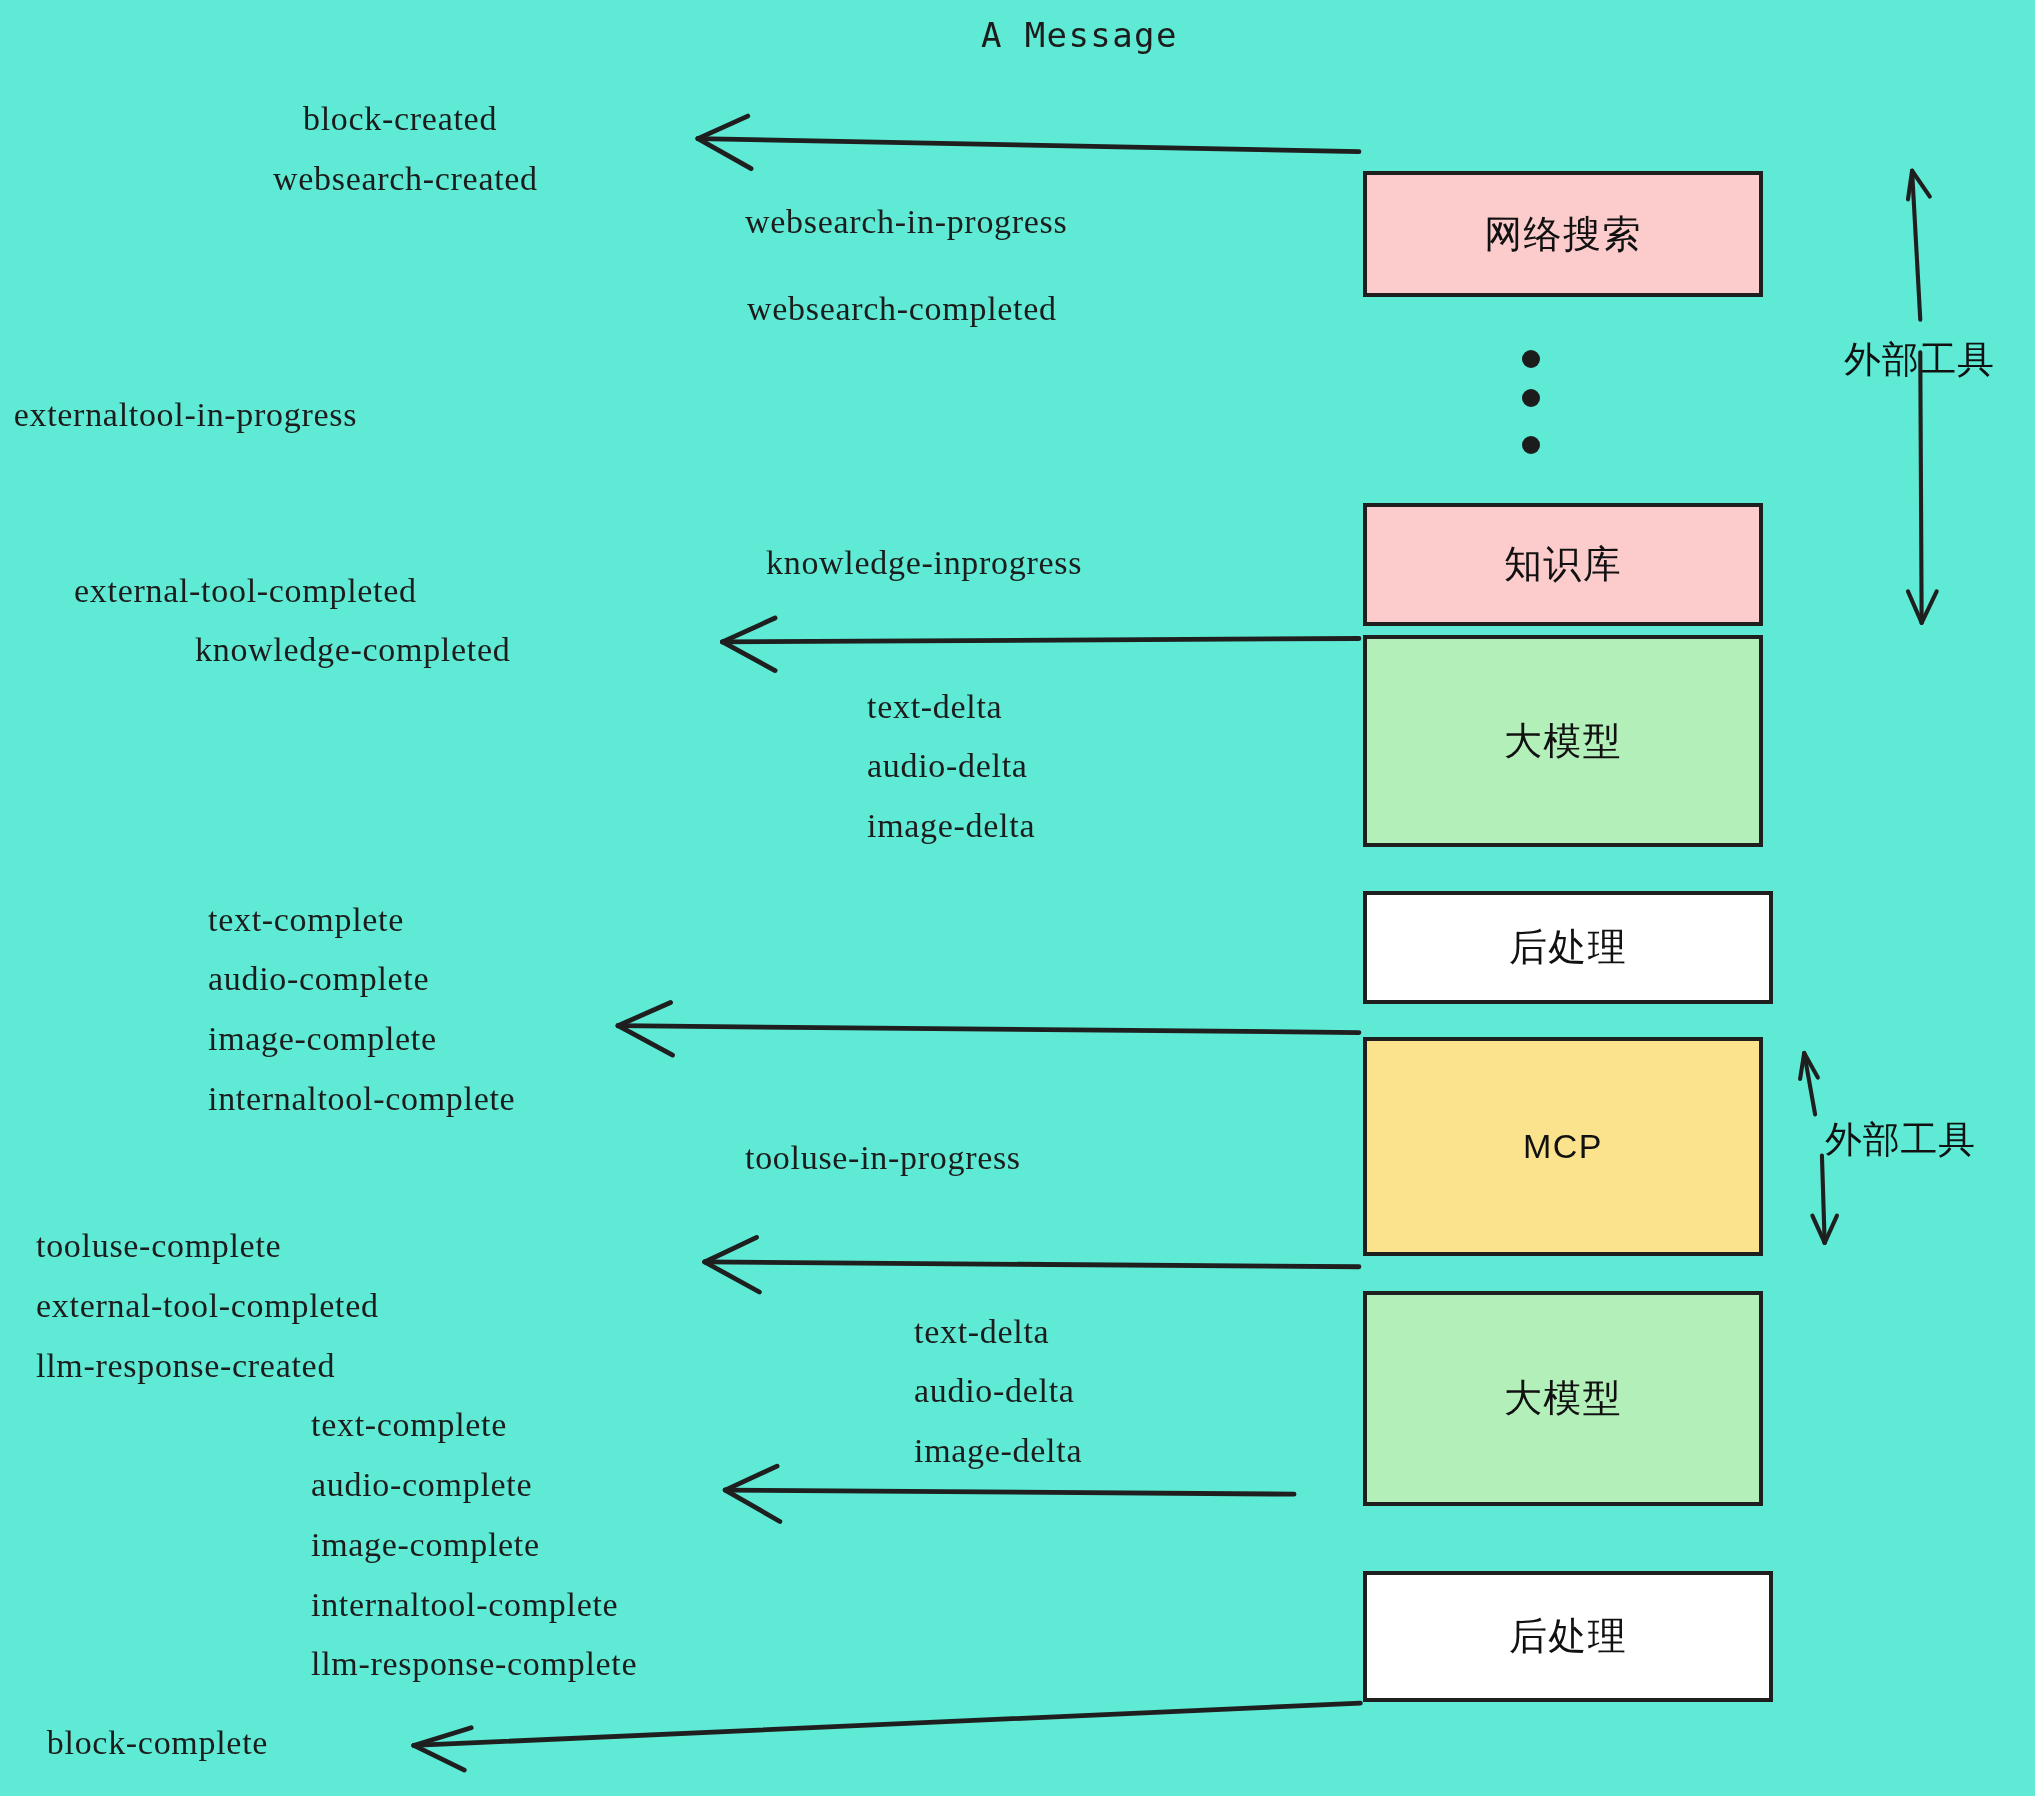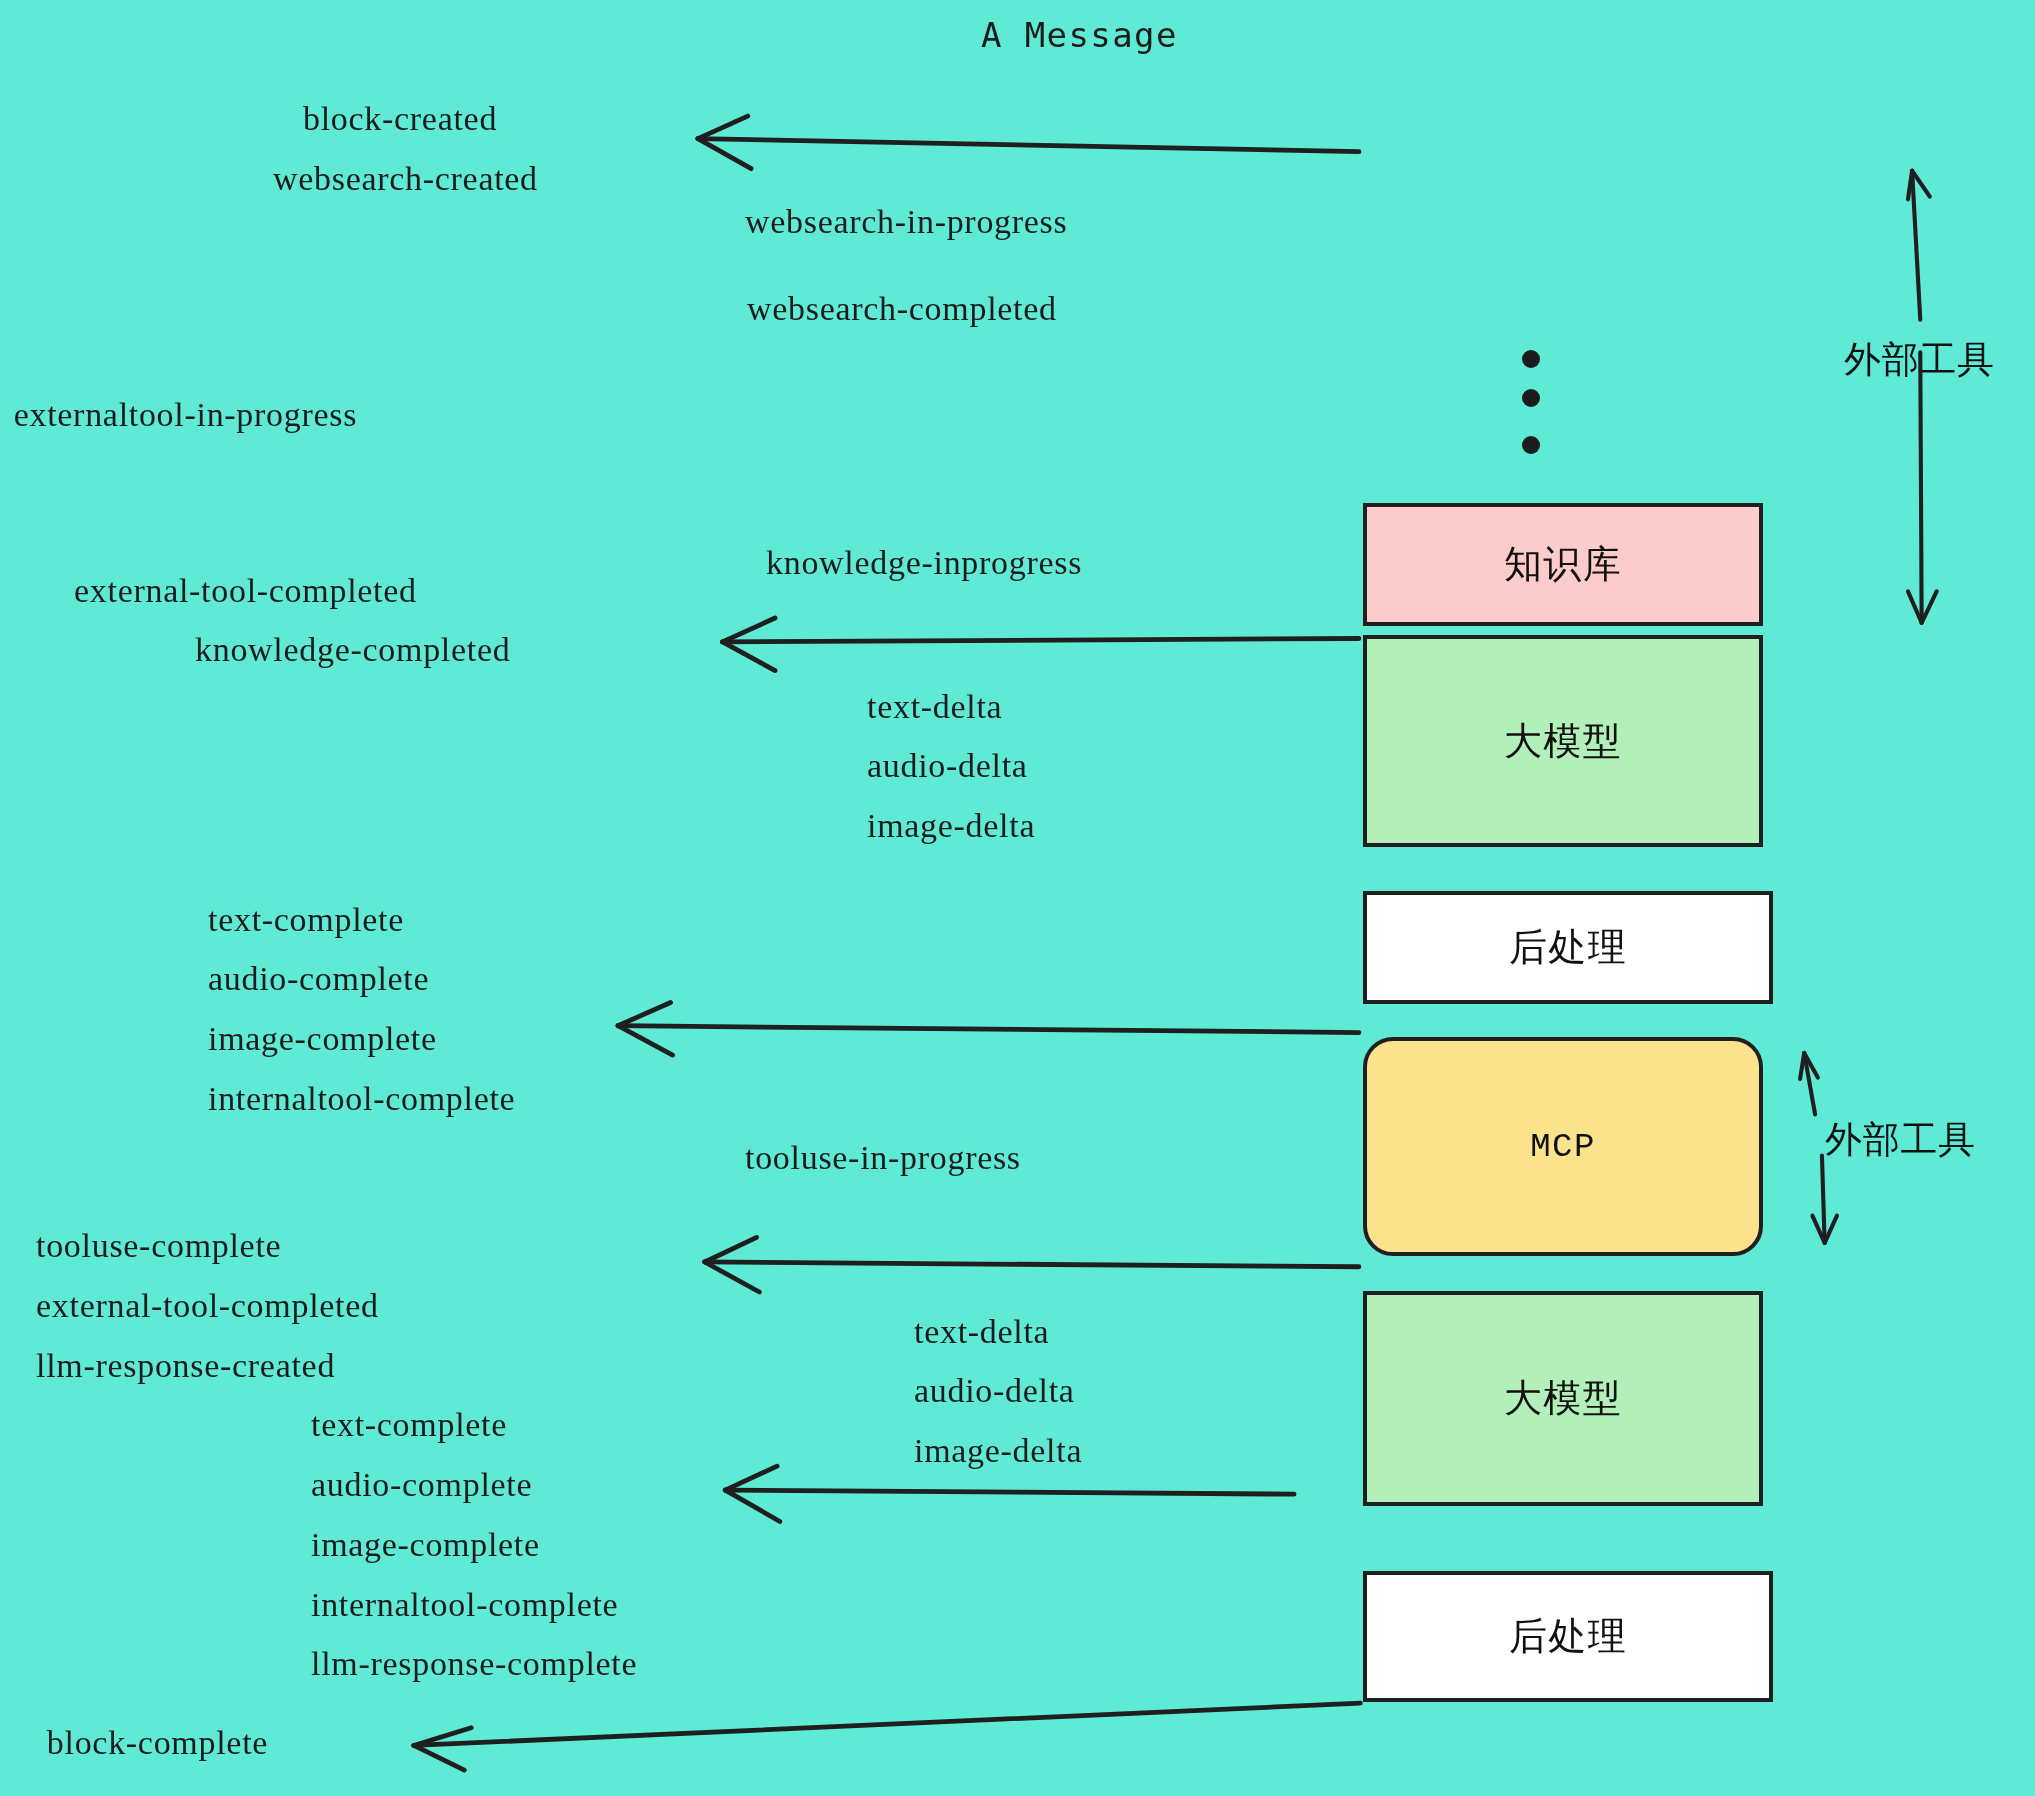--- a/index.html
+++ b/index.html
@@ -38,23 +38,22 @@
     box-sizing: border-box;
     display: flex;
     align-items: center;
     justify-content: center;
     font-family: "DejaVu Sans", "Liberation Sans", sans-serif;
     font-size: 38px;
     color: #111111;
     letter-spacing: 1.4px;
   }
   .node.mono {
-    font-family: Liberation Mono, monospace;
+    font-family: Liberation Sans, sans-serif;
     font-size: 34px;
-    border-radius: 30px;
   }
   .side-label {
     position: absolute;
     font-family: "DejaVu Sans", "Liberation Sans", sans-serif;
     font-size: 37px;
     color: #111111;
     white-space: nowrap;
     letter-spacing: 0.7px;
   }
   .dot {
@@ -108,20 +107,23 @@
   <div class="evt" style="left:914px; top:1434px;">image-delta</div>
 
   <div class="evt" style="left:311px; top:1408px;">text-complete</div>
   <div class="evt" style="left:311px; top:1468px;">audio-complete</div>
   <div class="evt" style="left:311px; top:1528px;">image-complete</div>
   <div class="evt" style="left:311px; top:1588px;">internaltool-complete</div>
   <div class="evt" style="left:311px; top:1647px;">llm-response-complete</div>
 
   <div class="evt" style="left:6.8px; top:1726px;margin-left:40px;">block-complete</div>
 
+  <div class="node" style="left:1363px; top:171px; width:400px; height:126px; background:#fccccc;">
+    <span>网络搜索</span>
+  </div>
 
   <div class="dot" style="left:1522px; top:350px;"></div>
   <div class="dot" style="left:1522px; top:389px;"></div>
   <div class="dot" style="left:1522px; top:436px;"></div>
 
   <div class="node" style="left:1363px; top:503px; width:400px; height:123px; background:#fccccc;">
     <span>知识库</span>
   </div>
 
   <div class="node" style="left:1363px; top:635px; width:400px; height:212px; background:#b2efb9;">

